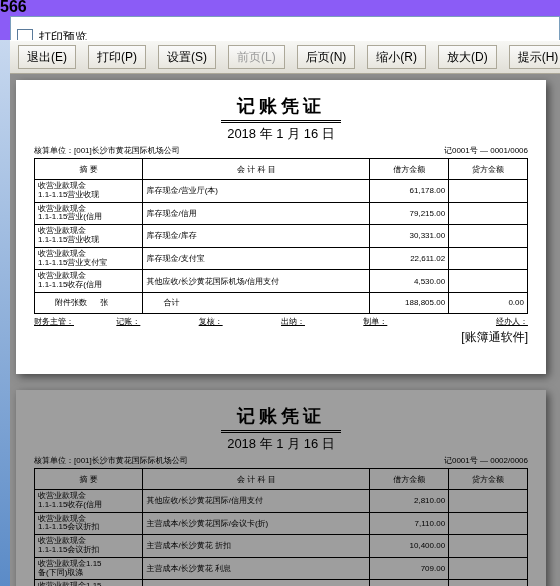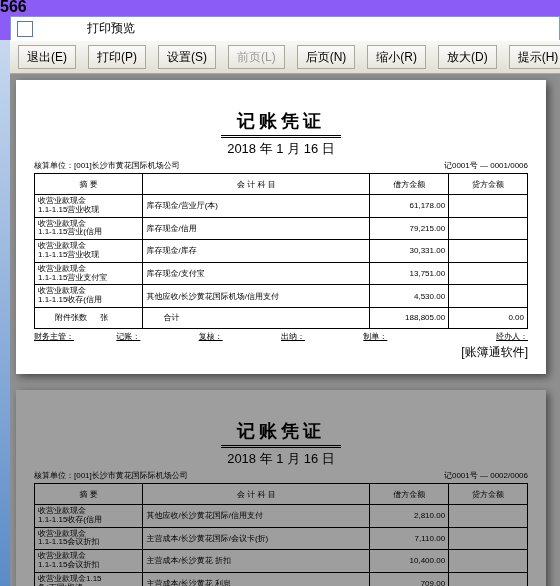--- a/index.html
+++ b/index.html
@@ -1,29 +1,29 @@
 <!DOCTYPE html>
 <html><head>
 <meta charset="utf-8">
 <style>
   html,body{margin:0;padding:0;font-family:"Microsoft YaHei",SimSun,Arial,sans-serif;background:#999;}
   .window{position:relative;width:560px;height:586px;background:#8b5cf6;box-sizing:border-box;}
   .page-num{position:absolute;top:-2px;left:0;font:bold 16px Arial;color:#000;}
-  .titlebar{position:absolute;top:16px;left:10px;right:0;height:22px;background:#fff;border:1px solid #7a9ebd;display:flex;align-items:flex-end;padding:20px 6px;box-sizing:border-box;gap:48px;}
+  .titlebar{position:absolute;top:16px;left:10px;right:0;height:22px;background:#fff;border:1px solid #7a9ebd;display:flex;align-items:flex-start;padding:12px 6px;box-sizing:border-box;}
   .titlebar .ticn{width:14px;height:14px;border:1px solid #5a7a9a;background:#fff;margin-right:6px;}
   .titlebar .ttxt{font-size:12px;color:#000;}
   .sidebar{position:absolute;top:40px;left:0;width:10px;bottom:0;background:linear-gradient(#c7d8ef,#5b8bc7);}
   .toolbar{position:absolute;top:40px;left:10px;right:0;height:34px;background:linear-gradient(#f7f7f4,#e0ded6);border-top:1px solid #fff;border-bottom:1px solid #aca899;padding:4px 8px;box-sizing:border-box;display:flex;gap:12px;}
   .tbtn{height:24px;border:1px solid #aca899;background:linear-gradient(#fafafa,#e8e6de);font-size:12px;padding:0 8px;cursor:pointer;color:#000;white-space:nowrap;}
   .tbtn.disabled{color:#9a9a9a;}
   .canvas{position:absolute;top:74px;left:10px;right:0;bottom:0;background:#8f8f8f;overflow:hidden;}
   .page{position:absolute;background:#fff;box-shadow:3px 3px 8px rgba(0,0,0,.5);}
   .page.p1{top:6px;left:6px;width:530px;height:294px;}
   .page.p2{top:316px;left:6px;width:530px;height:260px;filter:brightness(.62);}
-  .voucher{position:relative;width:100%;height:100%;box-sizing:border-box;padding:10px 18px;font-size:9px;color:#000;margin-top:15px;}
+  .voucher{position:relative;width:100%;height:100%;box-sizing:border-box;padding:10px 18px;font-size:9px;color:#000;}
   .vtitle{text-align:center;font-size:18px;font-weight:bold;letter-spacing:4px;margin-top:4px;}
   .vtitle::after{content:"";display:block;width:120px;border-bottom:3px double #000;margin:2px auto 0;}
   .vdate{text-align:center;font-size:13px;margin-top:2px;}
   .vhdr{display:flex;justify-content:space-between;font-size:8px;margin-top:2px;}
   .vtable{width:100%;border-collapse:collapse;margin-top:2px;table-layout:fixed;}
   .vtable th,.vtable td{border:1px solid #000;font-size:8px;padding:2px 3px;height:16px;overflow:hidden;white-space:nowrap;}
   .vtable th{font-weight:normal;text-align:center;}
   .vtable .amt{text-align:right;}
   .vtable .sum{text-align:left;padding-left:20px;}
   .vfoot{display:flex;justify-content:space-between;font-size:8px;margin-top:2px;text-decoration:underline;}
@@ -91,21 +91,21 @@
               </tr>
               <tr>
                 <td style="white-space:normal;line-height:1.1;">收营业款现金<br>1.1-1.15营业收现</td>
                 <td>库存现金/库存</td>
                 <td class="amt">30,331.00</td>
                 <td class="amt"></td>
               </tr>
               <tr>
                 <td style="white-space:normal;line-height:1.1;">收营业款现金<br>1.1-1.15营业支付宝</td>
                 <td>库存现金/支付宝</td>
-                <td class="amt">13,751.00</td>
+                <td class="amt">22,611.02</td>
                 <td class="amt"></td>
               </tr>
               <tr>
                 <td style="white-space:normal;line-height:1.1;">收营业款现金<br>1.1-1.15收存(信用</td>
                 <td>其他应收/长沙黄花国际机场/信用支付</td>
                 <td class="amt">4,530.00</td>
                 <td class="amt"></td>
               </tr>
               <tr>
                 <td class="sum">附件张数&nbsp;&nbsp;&nbsp;&nbsp;&nbsp;&nbsp;张</td>

